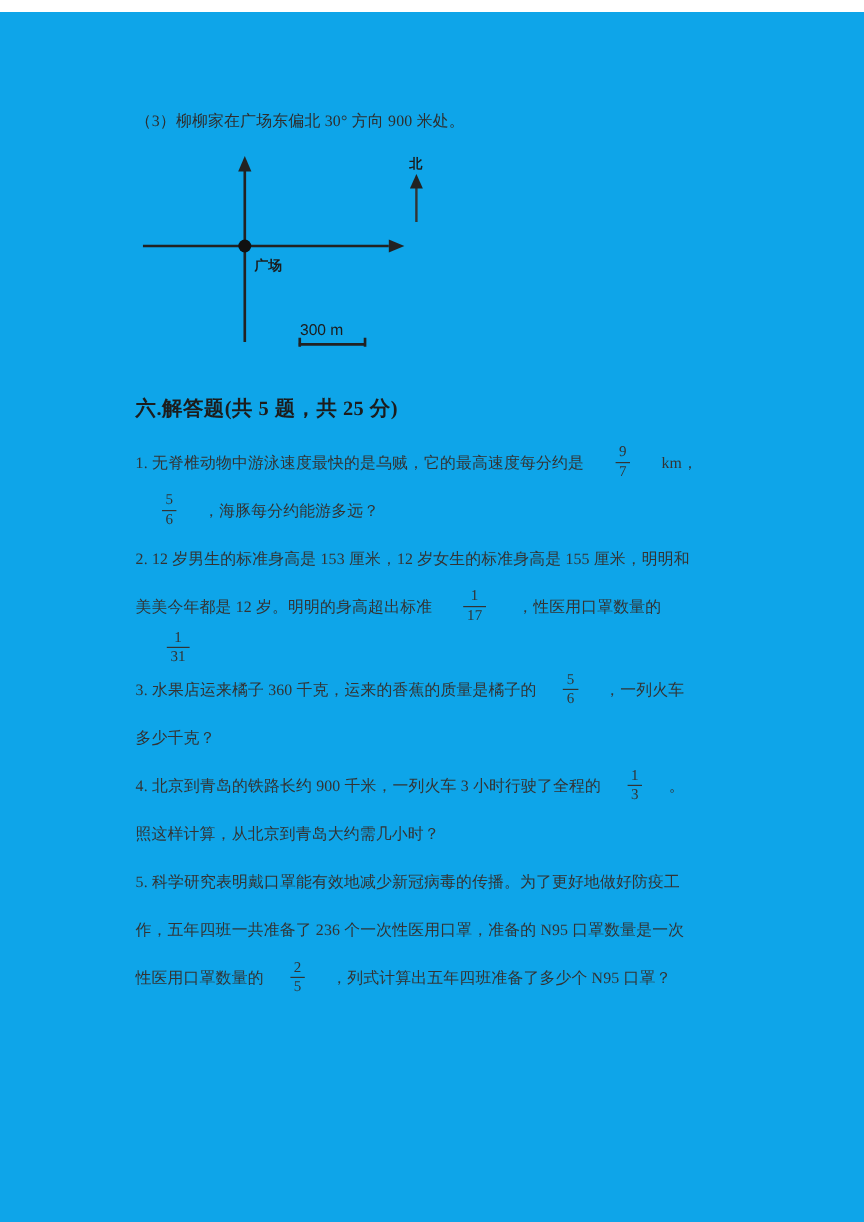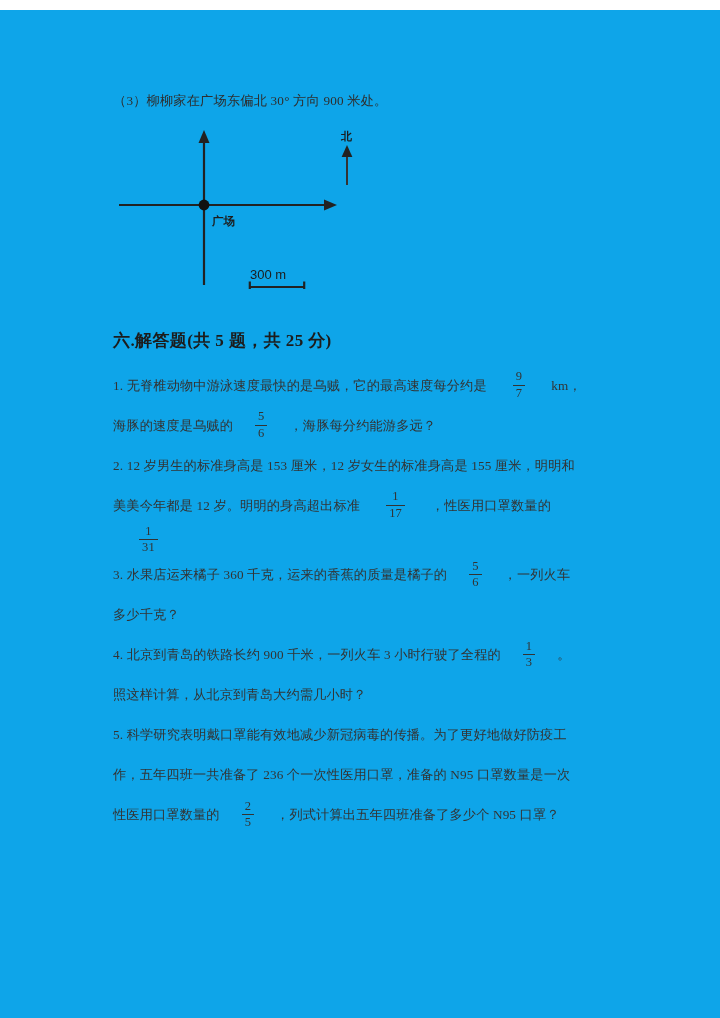--- a/index.html
+++ b/index.html
@@ -129,21 +129,20 @@
     <div id="problems" style="margin-top:14px;">
         <div class="q-line">
           <span class="seg">1. 无脊椎动物中游泳速度最快的是乌贼，它的最高速度每分约是</span>
           <span class="frac">
             <span class="num">9</span>
             <span class="den">7</span>
           </span>
           <span class="seg">km，</span>
         </div>
         <div class="q-line">
-          <span class="seg">海豚的速度是乌贼的</span>
           <span class="frac narrow">
             <span class="num">5</span>
             <span class="den">6</span>
           </span>
           <span class="seg">，海豚每分约能游多远？</span>
         </div>
         <div class="q-line">
           <span class="seg">2. 12 岁男生的标准身高是 153 厘米，12 岁女生的标准身高是 155 厘米，明明和</span>
         </div>
         <div class="q-line">

